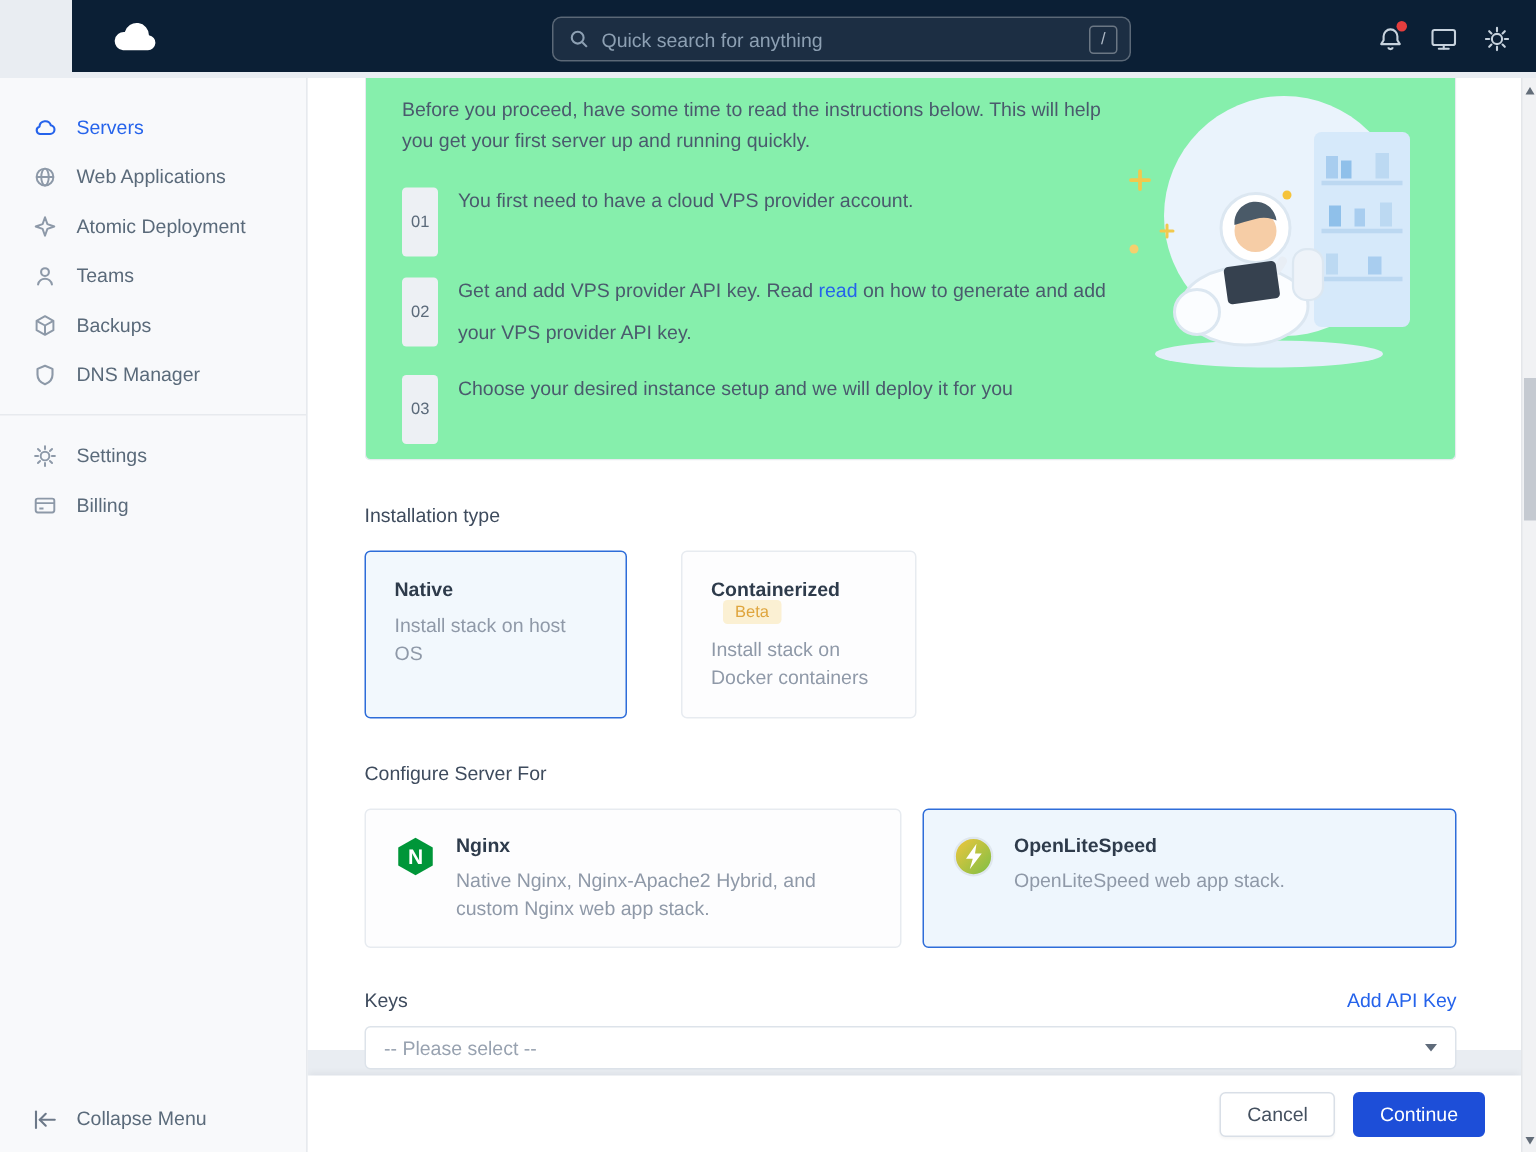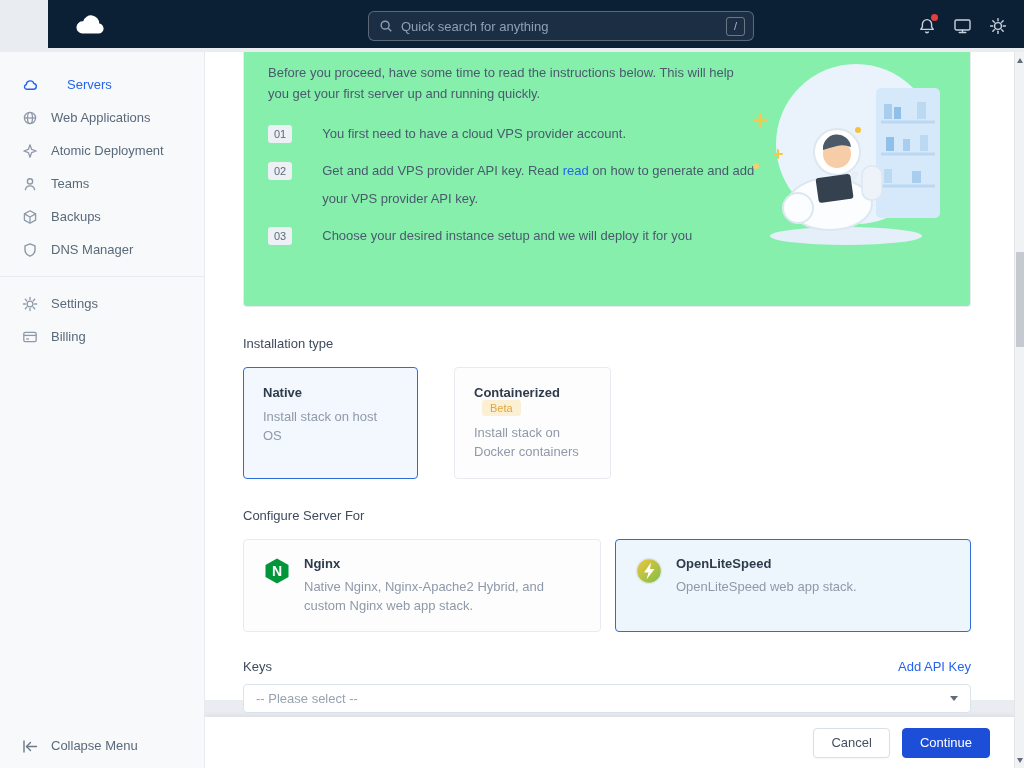--- a/index.html
+++ b/index.html
@@ -56,21 +56,21 @@
   .sidebar {
     position:absolute; left:0; top:52px; width:205px; height:716px;
     background:#f8f9fb; border-right:1px solid #e7eaee; z-index:20;
     padding-top:16px;
   }
   .nav-item {
     display:flex; align-items:center; height:33px; padding:0 22px;
     font-size:13px; color:#5a6a7a; cursor:pointer;
   }
   .nav-item .ic { width:16px; height:16px; margin-right:13px; color:#8d99a8; display:flex; }
-  .nav-item.active { color:#2563eb;gap:16px; }
+  .nav-item.active { color:#2563eb; }
   .nav-item.active .ic { color:#2563eb; }
   .nav-divider { height:1px; background:#e7eaee; margin:10px 0; }
   .collapse-item { position:absolute; bottom:6px; left:0; width:100%; }
   .collapse-item .ic { color:#6c7888; }
 
   
   .content {
     position:absolute; left:205px; top:52px; width:809px; height:648px;
     background:#ffffff; z-index:10;
   }
@@ -79,22 +79,22 @@
   .instruction-card {
     position:relative; border:1px solid #e7ebf0; border-top:none;
     border-radius:0 0 4px 4px; height:255px; padding:10px 24px;
     background:#86efac; overflow:hidden;
   }
   .intro { width:480px; line-height:21px; color:#4a5a6d; }
   .steps { margin-top:16px; }
   .step { display:flex; align-items:flex-start; margin-bottom:9px; }
   .step-num {
     flex:none; background:#edf0f4; color:#5b6a7a; font-size:11px;
-    padding:3px 6px; min-width:23px; text-align:center; border-radius:3px;
-    margin-right:30px; margin-top:5px;
+    padding:17px 6px; min-width:23px; text-align:center; border-radius:3px;
+    margin-right:13px; margin-top:5px;
   }
   .step-text { line-height:28px; max-width:435px; color:#4a5a6d; }
   .step-text a { color:#2563eb; text-decoration:none; cursor:pointer; }
   .illus { position:absolute; right:8px; top:2px; }
 
   .section-label { margin-top:29px; color:#3e4b5d; }
 
   .inst-row { margin-top:16px; display:flex; gap:12px; }
   .opt-card {
     width:175px; min-height:88px; padding:17px 19px; border-radius:4px;

